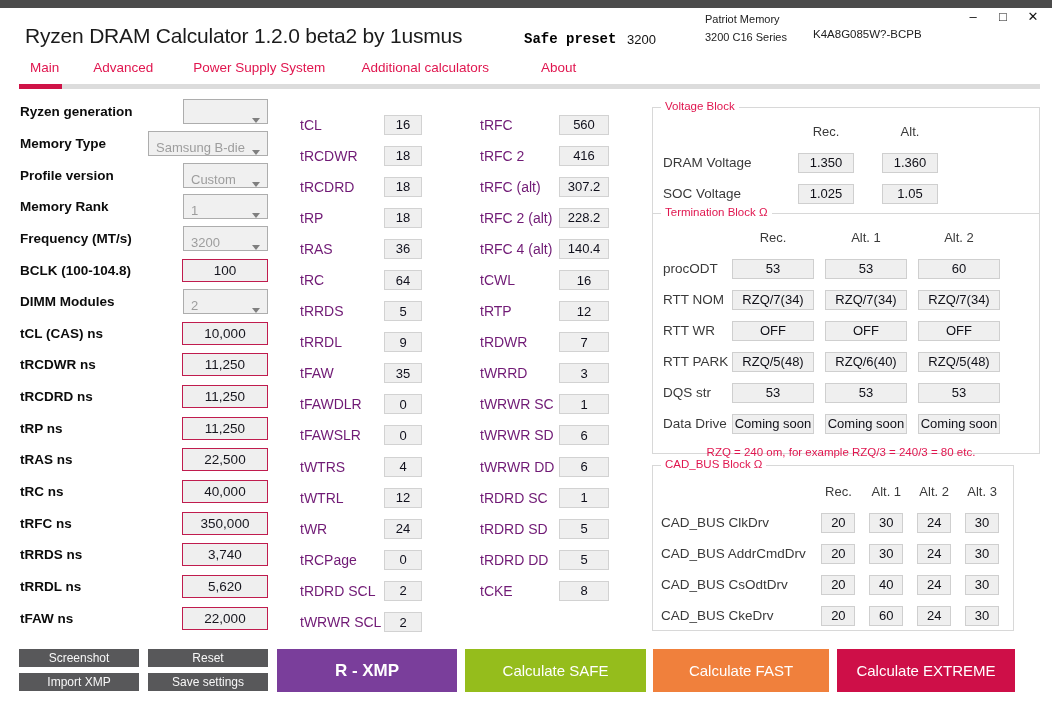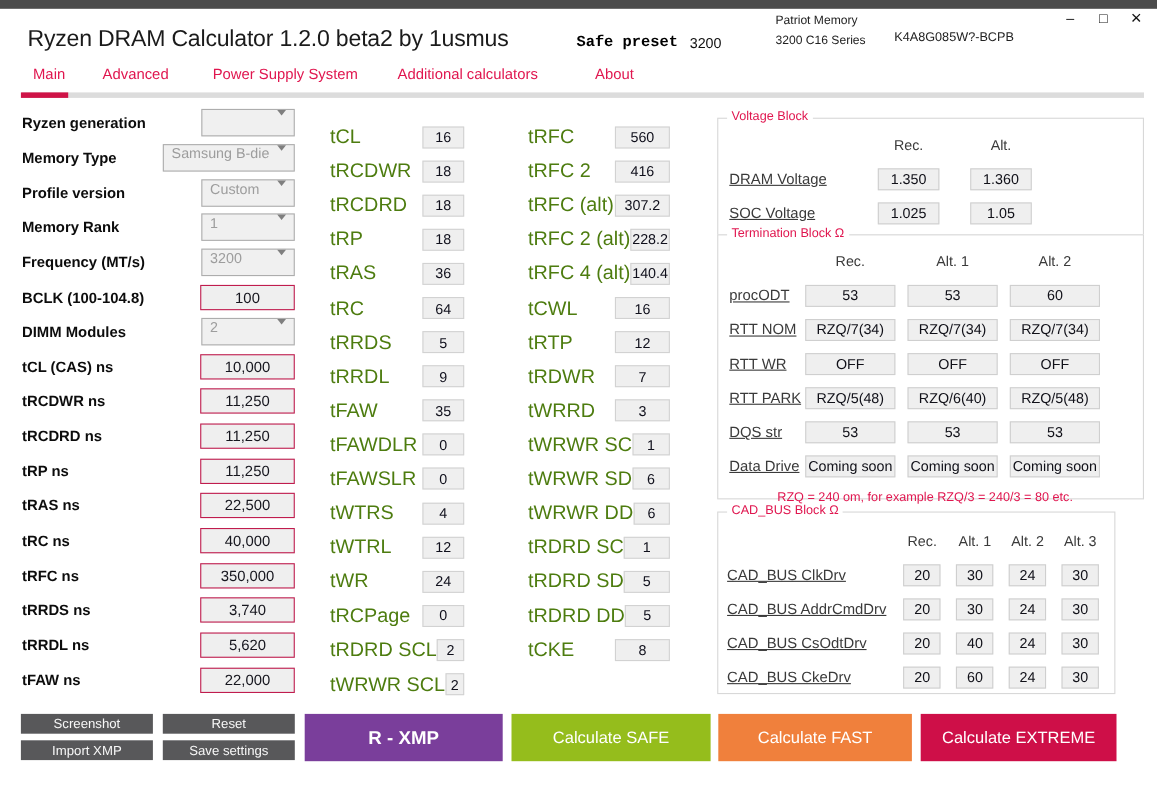--- a/index.html
+++ b/index.html
@@ -26,44 +26,44 @@
   .tab:nth-child(3){margin-left:40px;}
   .tab:nth-child(4){margin-left:36px;}
   .tab:nth-child(5){margin-left:52px;}
   .tab-underline{position:absolute;left:20px;top:84px;width:1020px;height:5px;background:#dcdcdc;}
   .tab-underline-active{position:absolute;left:19px;top:84px;width:43px;height:5px;background:#cf1347;}
   
   .left-panel{position:absolute;left:20px;top:96px;width:248px;}
   .lrow{height:31.65px;display:flex;align-items:center;gap:40px;}
   .llabel{font-weight:bold;font-size:13.5px;color:#0c0c0c;white-space:nowrap;}
   .dropdown{margin-left:auto;width:85px;height:25px;background:#f0f0f0;border:1px solid #adadad;
-    display:flex;align-items:flex-start;padding:0 7px;box-sizing:border-box;color:#9d9d9d;font-size:13px;}
+    display:flex;align-items:flex-end;padding:0 7px;box-sizing:border-box;color:#9d9d9d;font-size:13px;}
   .dropdown.wide{width:120px;}
   .darrow{width:0;height:0;border-left:4px solid transparent;border-right:4px solid transparent;
     border-top:5px solid #7f7f7f;margin-left:auto;}
   .redinput{margin-left:auto;width:84px;height:21px;background:#efefef;border:1px solid #c01c4e;
     display:flex;align-items:center;justify-content:center;font-size:13.5px;color:#16161e;box-sizing:content-box;}
   
   .timing-col{position:absolute;top:109px;}
   #timing-col1{left:300px;width:122px;}
   #timing-col2{left:480px;width:129px;}
   .trow{height:31.1px;display:flex;align-items:center;}
-  .tlabel{font-size:18px;color:#4d7c0f;white-space:nowrap;}
+  .tlabel{font-size:14px;color:#701a75;white-space:nowrap;}
   .tinput{margin-left:auto;height:20px;background:#efefef;border:1px solid #d2d2d2;
     display:flex;align-items:center;justify-content:center;font-size:13px;color:#10101c;box-sizing:border-box;}
   #timing-col1 .tinput{width:38px;}
   #timing-col2 .tinput{width:50px;}
   
   .block{position:absolute;border:1px solid #d8d8d8;box-sizing:border-box;background:#fff;}
   .block-title{position:absolute;top:-8px;left:8px;background:#fff;padding:0 4px;font-size:11.5px;color:#e0164f;white-space:nowrap;}
   #voltage-block{left:652px;top:107px;width:388px;height:107px;padding:8px 13px 0 10px;}
   #termination-block{left:652px;top:213px;width:388px;height:241px;padding:8px 0 0 10px;}
   #cadbus-block{left:652px;top:465px;width:362px;height:166px;padding:10px 0 0 8px;}
   .brow{display:flex;align-items:center;}
-  .blabel{font-size:13.5px;color:#3a3a3a;white-space:nowrap;text-decoration:underline;}
+  .blabel{font-size:13.5px;color:#3a3a3a;white-space:nowrap;}
   .bcell{background:#efefef;border:1px solid #cfcfcf;height:20px;display:flex;align-items:center;
     justify-content:center;font-size:13px;color:#101018;box-sizing:border-box;white-space:nowrap;}
   .bheadcell{display:flex;align-items:center;justify-content:center;font-size:13px;color:#3a3a3a;box-sizing:border-box;}
   #voltage-block .bhead{height:20px;}
   #voltage-block .brow{height:31px;}
   #voltage-block .blabel{width:135px;}
   #voltage-block .bcell,#voltage-block .bheadcell{width:56px;margin-right:28px;}
   #termination-block .bhead{height:25px;}
   #termination-block .brow{height:31px;}
   #termination-block .blabel{width:69px;}

